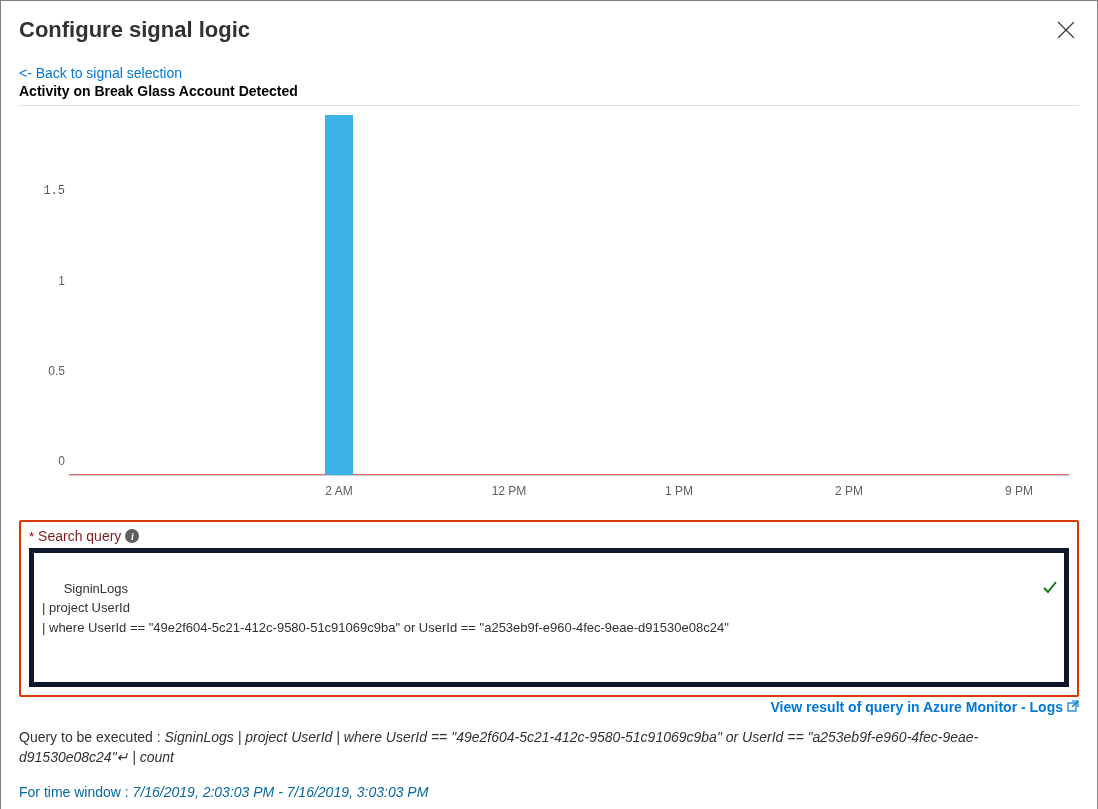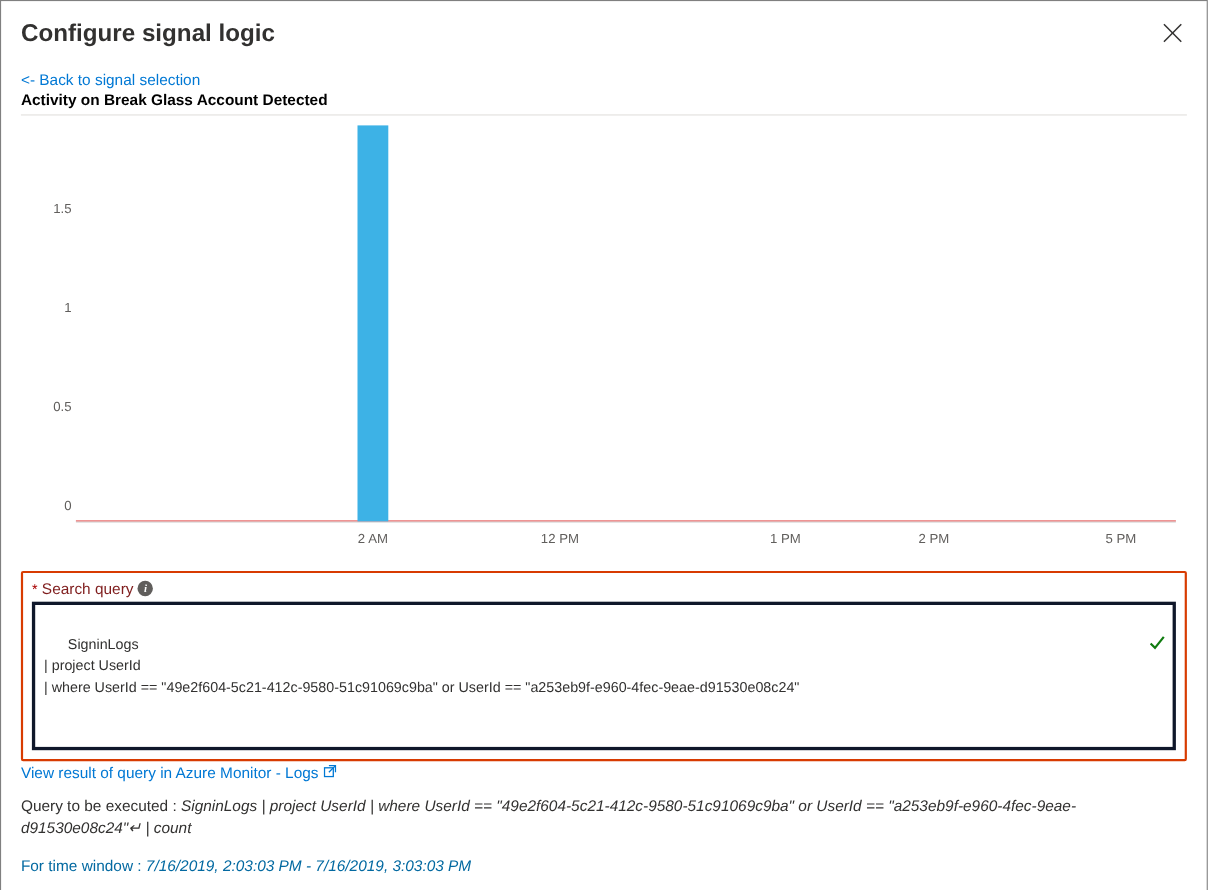--- a/index.html
+++ b/index.html
@@ -139,43 +139,44 @@
       border-radius: 50%;
       background: #605e5c;
       color: #fff;
       font-size: 10px;
       font-weight: 700;
       font-style: italic;
       font-family: serif;
     }
     .query-box {
       position: relative;
-      border: 3px solid #0f172a;
+      border: 5px solid #0f172a;
       background: #fff;
       padding: 6px 28px 6px 8px;
       font-size: 13px;
       font-family: "Segoe UI", sans-serif;
       white-space: pre-wrap;
       line-height: 1.5;
       color: #323130;
     }
     .checkmark-icon {
       position: absolute;
       right: 6px;
       top: 6px;
       color: #107c10;
     }
     .checkmark-icon svg {
       width: 16px;
       height: 16px;
     }
     .view-result-row {
       display: flex;
-      justify-content: flex-start;
+      justify-content: flex-end;
       margin-top: 2px;
+      font-weight: bold;
     }
     .view-link {
       color: #0078d4;
       font-size: 14px;
       text-decoration: none;
       display: inline-flex;
       align-items: center;
       gap: 4px;
     }
     .open-icon svg {
@@ -221,30 +222,30 @@
 
   <div class="chart-title">Activity on Break Glass Account Detected</div>
   <hr class="chart-divider">
 
   <div class="chart-area">
     <div class="chart-inner" id="chart-inner">
       <div class="baseline"></div>
     <div class="y-tick" style="bottom: 0px;">0</div>
         <div class="y-tick" style="bottom: 90px;">0.5</div>
         <div class="y-tick" style="bottom: 180px;">1</div>
-        <div class="y-tick" style="bottom: 270px;">1.5</div>
+        <div class="y-tick" style="bottom: 270px; font-family: Liberation Mono, monospace;">1.5</div>
         <div class="y-tick" style="bottom: 360px;">2</div>
         <div class="bar" style="left: calc(27% - 14px); height: 360px;"></div>
       </div>
     <div class="x-axis" id="x-axis">
         <div class="x-tick-label" style="left: 27%;">2 AM</div>
         <div class="x-tick-label" style="left: 44%;">12 PM</div>
-        <div class="x-tick-label" style="left: 61%; margin-left: 35px;">1 PM</div>
+        <div class="x-tick-label" style="left: 61%;">1 PM</div>
         <div class="x-tick-label" style="left: 78%;">2 PM</div>
-        <div class="x-tick-label" style="left: 95%;">5 PM</div>
+        <div class="x-tick-label" style="left: 95%;">9 PM</div>
       </div>
   </div>
 
   <div class="highlighted-section">
     <div class="field-label-row">
       <span class="req-asterisk">*</span>
       <span class="field-label">Search query</span>
       <span class="info-icon">i</span>
     </div>
     <div class="query-box">

